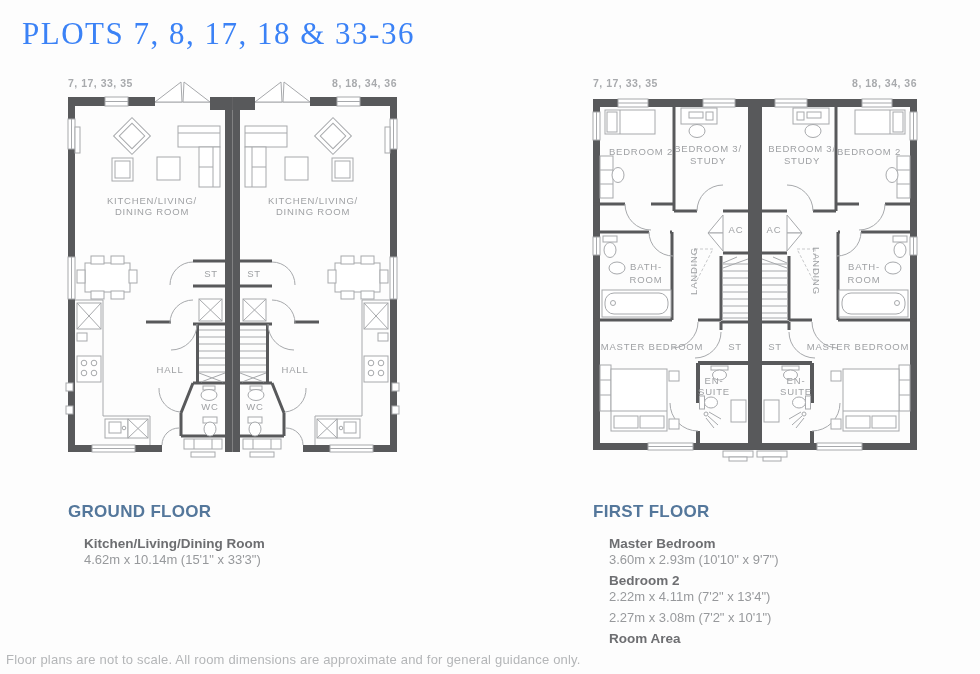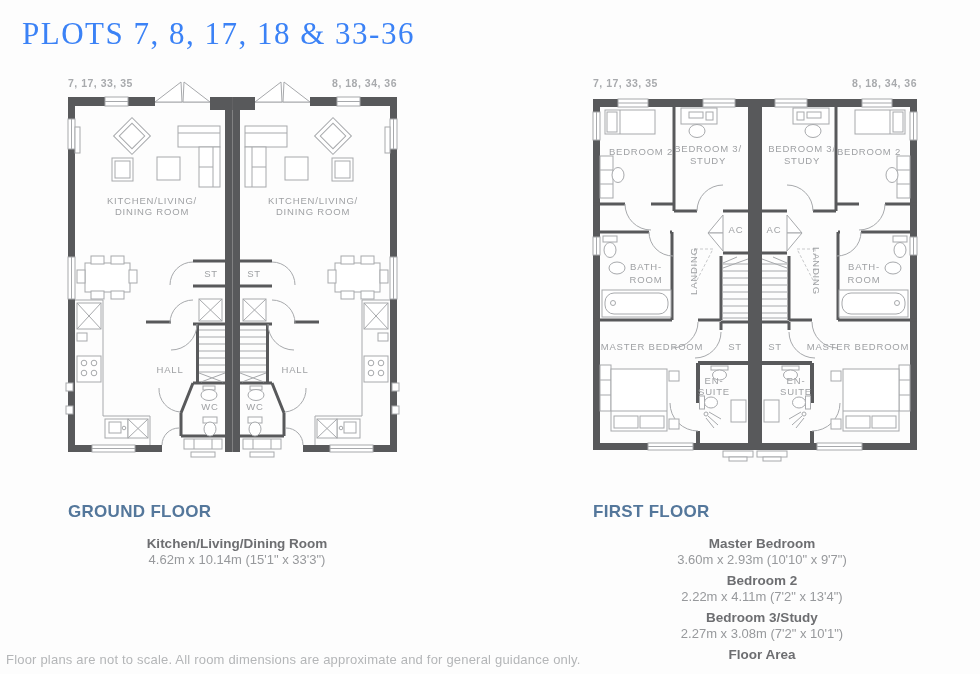--- a/index.html
+++ b/index.html
@@ -25,21 +25,21 @@
   .dash{stroke:#c8c9cb;stroke-width:1;fill:none;stroke-dasharray:3 2;}
   text.rl{font-size:9.5px;fill:#9fa1a4;letter-spacing:0.8px;text-anchor:middle;}
   text.pl{font-size:10.5px;font-weight:bold;fill:#a8aaad;letter-spacing:0.5px;}
   
   .legend{position:absolute;width:330px;}
   #legend-ground{left:68px;top:486px;}
   #legend-first{left:593px;top:486px;}
   .legend h2{
     margin:16px 0 14px 0;font-size:17px;font-weight:bold;color:#54779b;letter-spacing:0.3px;
   }
-  .dim{margin:0 0 5px 8px;text-align:center;}
+  .dim{margin:0 0 5px 16px;}
   .dim .dim-name{font-size:13.5px;font-weight:bold;color:#6d6e71;line-height:16px;}
   .dim .dim-size{font-size:13px;color:#97999c;line-height:16px;}
   .footer{
     position:absolute;left:6px;top:652px;width:970px;
     font-size:13px;color:#b4b6b8;letter-spacing:0.2px;
   }
 </style>
 </head>
 <body>
 
@@ -278,23 +278,22 @@
     <h2>FIRST FLOOR</h2>
     <div class="dim">
       <div class="dim-name">Master Bedroom</div>
       <div class="dim-size">3.60m x 2.93m (10'10" x 9'7")</div>
     </div>
     <div class="dim">
       <div class="dim-name">Bedroom 2</div>
       <div class="dim-size">2.22m x 4.11m (7'2" x 13'4")</div>
     </div>
     <div class="dim">
-      <div class="dim-name">Bedroom 3/Study</div>
       <div class="dim-size">2.27m x 3.08m (7'2" x 10'1")</div>
     </div>
     <div class="dim">
-      <div class="dim-name">Floor Area</div>
+      <div class="dim-name">Room Area</div>
     </div>
   </div>
 
   <div class="footer">Floor plans are not to scale. All room dimensions are approximate and for general guidance only.</div>
 
 </div>
 
 </body></html>

